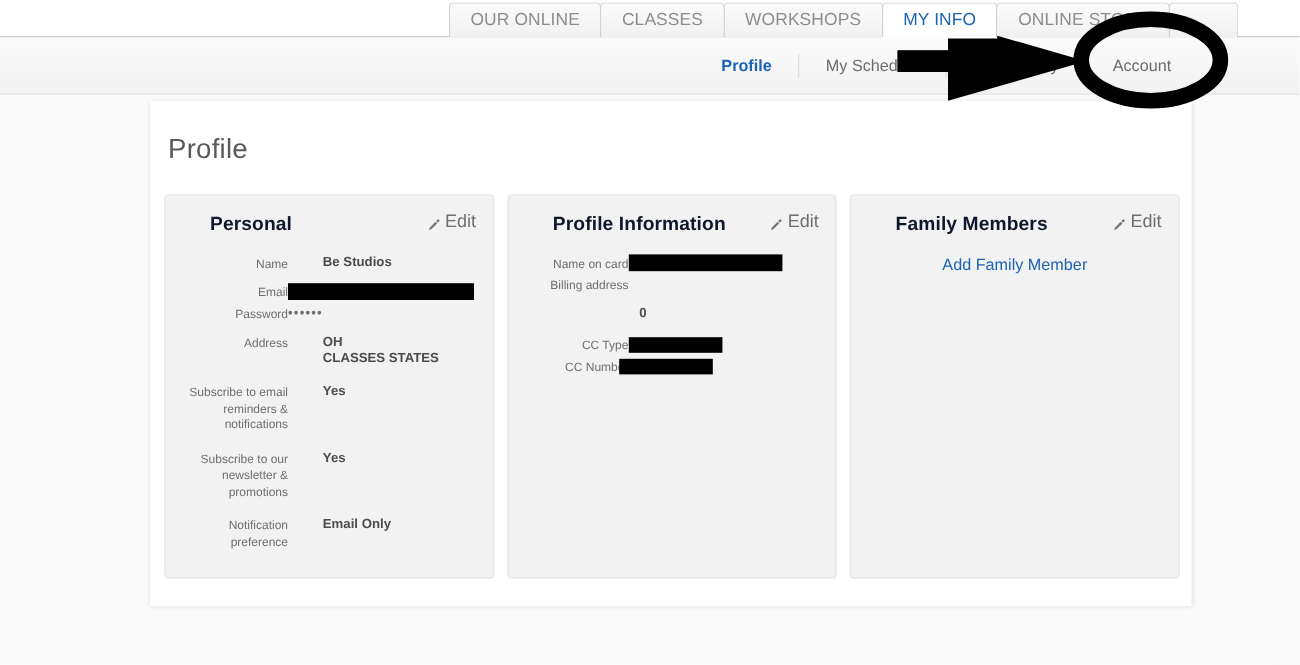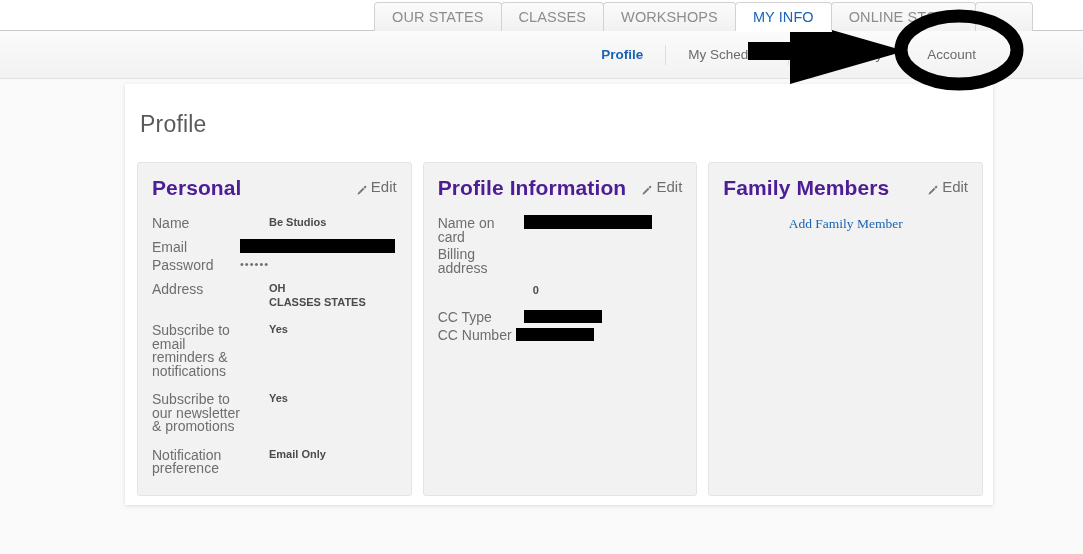--- a/index.html
+++ b/index.html
@@ -163,24 +163,25 @@
     padding: 13px 14px 16px 14px;
     position: relative;
   }
   .panel-head {
     display: flex;
     align-items: baseline;
     justify-content: space-between;
     margin-bottom: 16px;
   }
   .panel-title {
-    font-size: 21px;
+    font-size: 16px;
     font-weight: bold;
-    color: #4c1d95;
+    color: #0f172a;
     letter-spacing: .1px;
+    margin-left: 23px;
   }
   .edit-link {
     font-size: 15px;
     color: #6e6e6e;
     display: flex;
     align-items: center;
     gap: 4px;
     cursor: pointer;
     white-space: nowrap;
   }
@@ -197,24 +198,25 @@
     display: flex;
     align-items: flex-start;
     margin-bottom: 3px;
     min-height: 15px;
   }
   .field.gap { margin-top: 14px; }
   .field.gap-sm { margin-top: 9px; }
   .f-label {
     width: 88px;
     flex: 0 0 88px;
-    font-size: 14px;
+    font-size: 10px;
     color: #6e6e6e;
     line-height: 13.5px;
     padding-top: 1px;
+    text-align: right;
   }
   .f-label.wide { width: 86px; flex-basis: 86px; }
   .f-value {
     font-size: 11px;
     color: #4b4b4b;
     font-weight: bold;
     line-height: 13.5px;
     padding-left: 29px;
   }
   .dots {
@@ -235,21 +237,20 @@
     font-weight: bold;
     color: #4b4b4b;
     margin: 9px 0 0 95px;
   }
   .add-family {
     text-align: center;
     font-size: 13.5px;
     color: #1b63b3;
     margin-top: 14px;
     cursor: pointer;
-    font-family: Liberation Serif, serif;
   }
 
   
   .annot {
     position: absolute;
     left: 0; top: 0;
     width: 1083px; height: 554px;
     pointer-events: none;
   }
 </style>
@@ -259,21 +260,21 @@
 <div id="page">
 
   <div class="left-white-strip"></div>
   <div class="right-white-col"></div>
 
   <div class="subnav-band"></div>
 
   <div class="tabstrip">
     <div class="tabs">
       <div class="tab">
-        <span>OUR STATES</span>
+        <span>OUR ONLINE</span>
       </div>
       <div class="tab">
         <span>CLASSES</span>
       </div>
       <div class="tab">
         <span>WORKSHOPS</span>
       </div>
       <div class="tab active">
         <span>MY INFO</span>
       </div>

